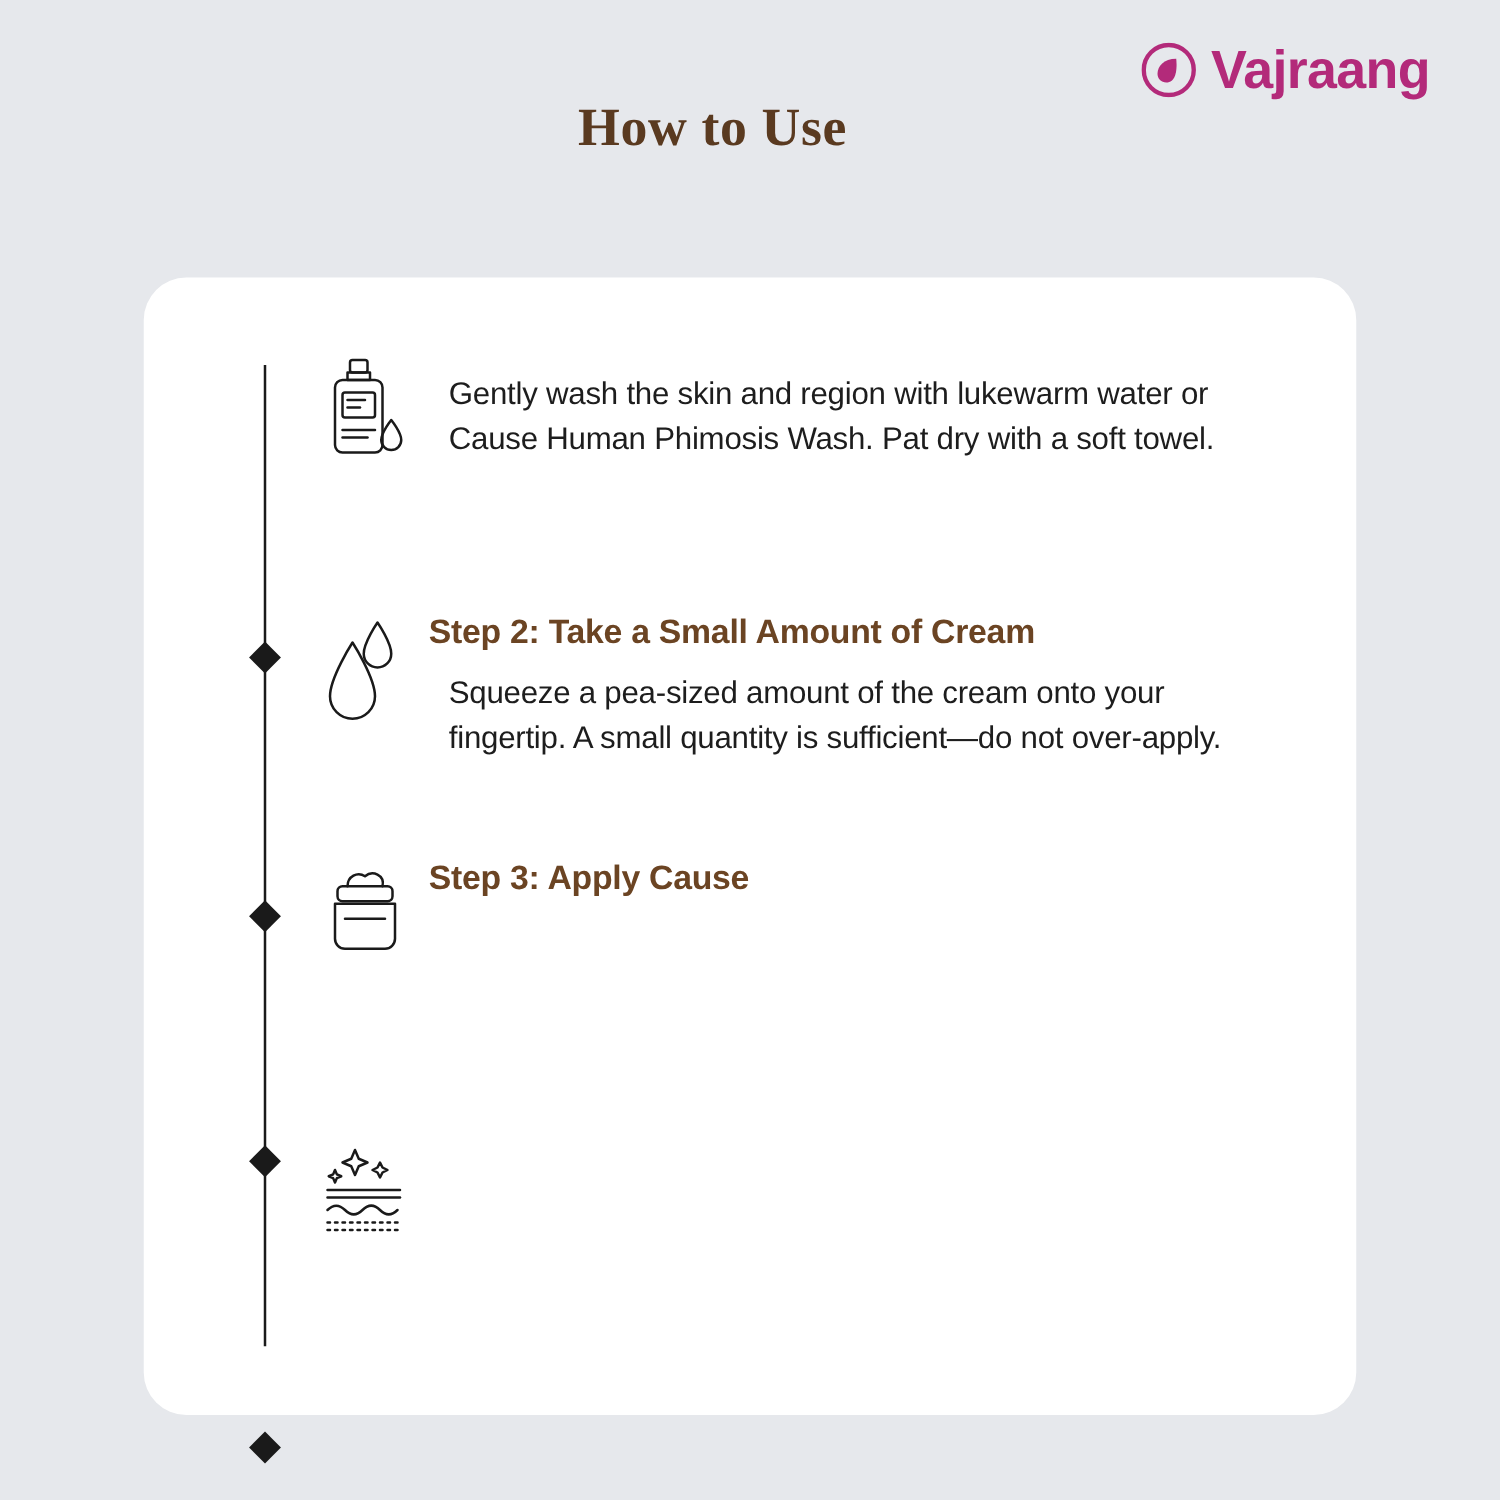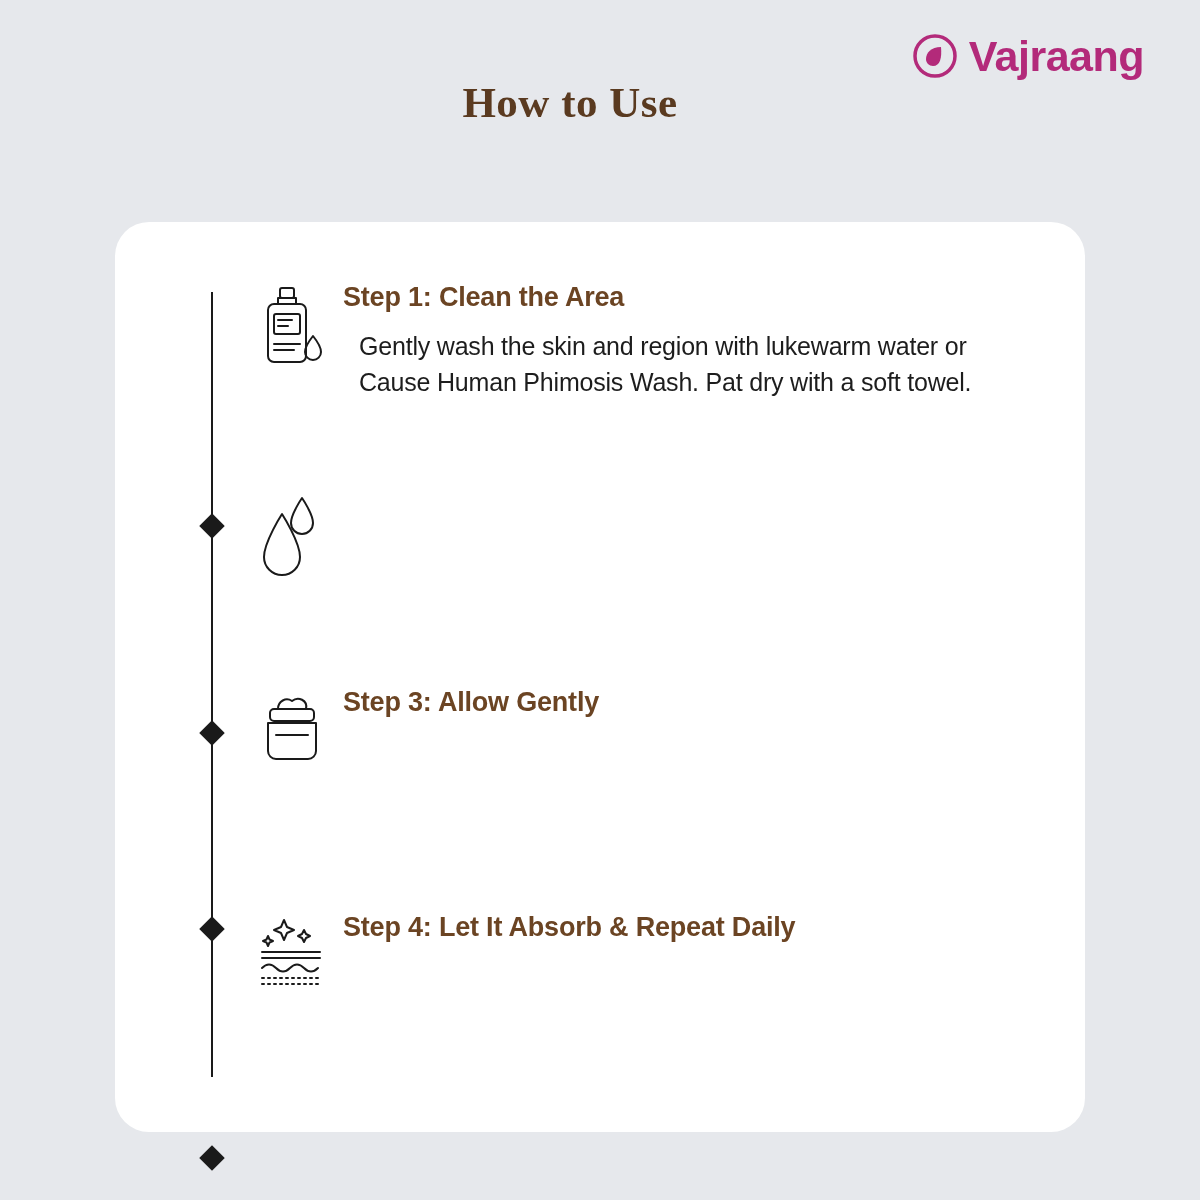--- a/index.html
+++ b/index.html
@@ -153,62 +153,62 @@
           <path d="M16 18 h26 a6 6 0 0 1 6 6 v46 a6 6 0 0 1 -6 6 h-26 a6 6 0 0 1 -6 -6 v-46 a6 6 0 0 1 6 -6 z"></path>
           <rect x="16" y="28" width="26" height="20" rx="2"></rect>
           <line x1="20" y1="34" x2="34" y2="34"></line>
           <line x1="20" y1="40" x2="30" y2="40"></line>
           <line x1="16" y1="58" x2="42" y2="58"></line>
           <line x1="16" y1="64" x2="36" y2="64"></line>
           <path d="M55 50 C55 50 47 60 47 66 a8 8 0 0 0 16 0 C63 60 55 50 55 50 z"></path>
         </svg>
       </div>
       <div class="step-body">
-        <p class="step-title">Step 1: Clean the Area</p>
         <p class="step-desc">Gently wash the skin and region with lukewarm water or Cause Human Phimosis Wash. Pat dry with a soft towel.</p>
       </div>
     </div>
 
     <div class="step" style="top:268px">
       <div class="step-icon">
         <svg width="66" height="86" viewBox="0 0 66 86" fill="none" stroke="#1a1a1a" stroke-width="2" stroke-linecap="round" stroke-linejoin="round">
           <path d="M44 4 C44 4 33 20 33 29 a11 11 0 0 0 22 0 C55 20 44 4 44 4 z"></path>
           <path d="M24 20 C24 20 6 48 6 63 a18 18 0 0 0 36 0 C42 48 24 20 24 20 z"></path>
         </svg>
       </div>
       <div class="step-body">
+        <p class="step-title">Step 2: Take a Small Amount of Cream</p>
+        <p class="step-desc">Squeeze a pea-sized amount of the cream onto your fingertip. A small quantity is sufficient—do not over-apply.</p>
       </div>
     </div>
 
     <div class="step" style="top:465px">
       <div class="step-icon">
         <svg width="70" height="82" viewBox="0 0 70 82" fill="none" stroke="#1a1a1a" stroke-width="2" stroke-linecap="round" stroke-linejoin="round">
           <path d="M22 18 C22 10 30 6 36 10 C42 5 52 9 50 18"></path>
           <rect x="14" y="18" width="44" height="12" rx="4"></rect>
           <path d="M12 32 h48 v28 a8 8 0 0 1 -8 8 h-32 a8 8 0 0 1 -8 -8 z"></path>
           <line x1="20" y1="44" x2="52" y2="44"></line>
         </svg>
       </div>
       <div class="step-body">
-        <p class="step-title">Step 3: Allow Gently</p>
+        <p class="step-title">Step 3: Apply Cause</p>
       </div>
     </div>
 
     <div class="step" style="top:690px">
       <div class="step-icon">
         <svg width="74" height="80" viewBox="0 0 74 80" fill="none" stroke="#1a1a1a" stroke-width="2" stroke-linecap="round" stroke-linejoin="round">
           <path d="M30 4 l3 7 l7 3 l-7 3 l-3 7 l-3 -7 l-7 -3 l7 -3 z"></path>
           <path d="M50 14 l2 4 l4 2 l-4 2 l-2 4 l-2 -4 l-4 -2 l4 -2 z"></path>
           <path d="M14 20 l1.5 3.5 l3.5 1.5 l-3.5 1.5 l-1.5 3.5 l-1.5 -3.5 l-3.5 -1.5 l3.5 -1.5 z"></path>
           <line x1="8" y1="36" x2="66" y2="36"></line>
           <line x1="8" y1="42" x2="66" y2="42"></line>
           <path d="M8 52 q7 -7 14 0 q7 7 14 0 q7 -7 14 0 q7 7 14 0"></path>
           <line x1="8" y1="62" x2="66" y2="62" stroke-dasharray="2 4"></line>
           <line x1="8" y1="68" x2="66" y2="68" stroke-dasharray="2 4"></line>
         </svg>
       </div>
       <div class="step-body">
-        <p class="step-title">Step 4: Let It Absorb &amp; Repeat Daily</p>
       </div>
     </div>
 
   </div>
 </div>
 
 </body></html>

